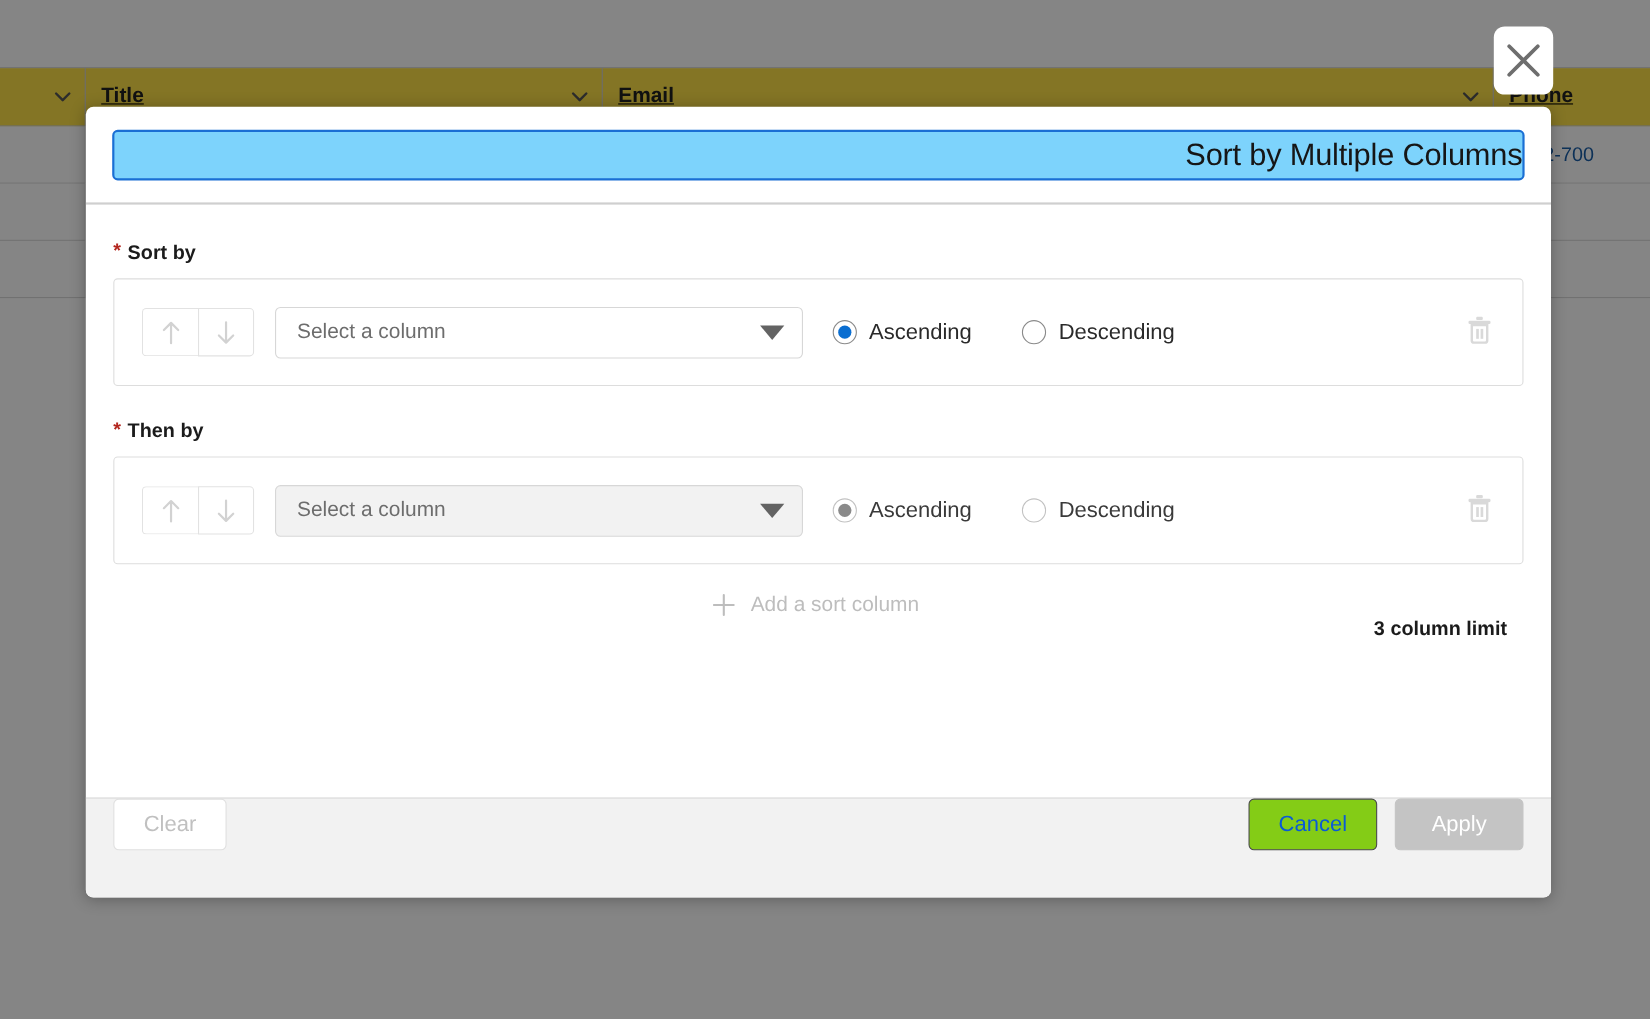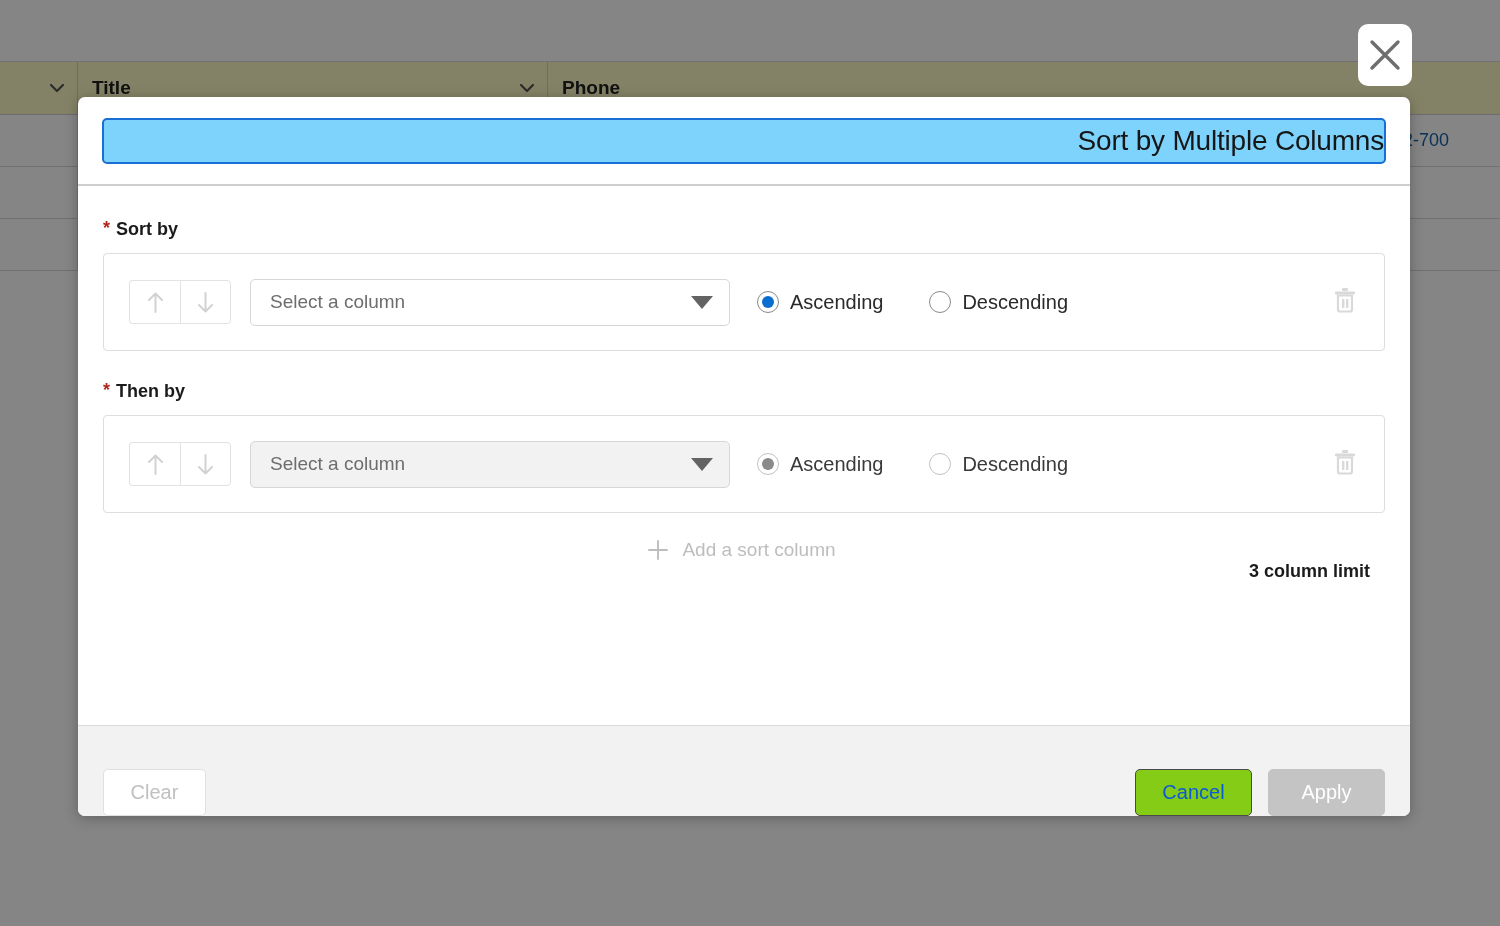--- a/index.html
+++ b/index.html
@@ -15,21 +15,21 @@
     position: absolute; inset: 0;
     background: #ffffff;
   }
   .bg-header-strip {
     position: absolute; left: 0; top: 0; width: 1500px; height: 62px;
     background: #ffffff; border-bottom: 1px solid #d8d8d8;
   }
   .bg-row-head {
     position: absolute; left: 0; top: 62px; width: 1500px; height: 53px;
     display: flex; align-items: center;
-    background: #fef9c3; border-bottom: 1px solid #d0d0d0;
+    background: #fde047; border-bottom: 1px solid #d0d0d0; text-decoration: underline;
   }
   .bg-th {
     height: 53px; display: flex; align-items: center;
     border-right: 1px solid #d0d0d0;
     font-size: 19px; font-weight: bold; color: #222222;
     padding: 0 14px; position: relative;
   }
   .bg-th .chev {
     position: absolute; right: 10px; top: 50%; transform: translateY(-50%);
     width: 20px; height: 20px; color: #555;
@@ -193,21 +193,21 @@
     font-size: 19px; cursor: default;
   }
   .plus-icon { width: 22px; height: 22px; margin-right: 13px; }
   .limit-text { margin-left: auto; font-size: 18px; font-weight: bold; color: #1b1b1b; }
 
   
   .dialog-footer {
     flex: 0 0 91px; height: 91px;
     background: #f2f2f2;
     border-top: 1px solid #d9d9d9;
-    display: flex; align-items: flex-end;
+    display: flex; align-items: flex-start;
     padding: 0 25px;
   }
   .btn {
     height: 47px; border-radius: 5px;
     display: flex; align-items: center; justify-content: center;
     font-size: 20px; cursor: pointer; padding: 0 22px;
   }
   .btn-clear {
     min-width: 103px; background: #ffffff;
     border: 1px solid #e0e0e0; color: #c0c0c0; cursor: default;
@@ -233,20 +233,28 @@
     <div class="bg-th bg-th-col0">
       <span></span>
       <span class="chev">
         <svg width="20" height="20" viewBox="0 0 20 20">
             <path d="M4 7 L10 13 L16 7" fill="none" stroke="#555" stroke-width="2.2" stroke-linecap="round" stroke-linejoin="round"></path>
           </svg>
       </span>
     </div>
     <div class="bg-th bg-th-col1">
       <span>Title</span>
+      <span class="chev">
+        <svg width="20" height="20" viewBox="0 0 20 20">
+            <path d="M4 7 L10 13 L16 7" fill="none" stroke="#555" stroke-width="2.2" stroke-linecap="round" stroke-linejoin="round"></path>
+          </svg>
+      </span>
+    </div>
+    <div class="bg-th bg-th-col2">
+      <span>Email</span>
       <span class="chev">
         <svg width="20" height="20" viewBox="0 0 20 20">
             <path d="M4 7 L10 13 L16 7" fill="none" stroke="#555" stroke-width="2.2" stroke-linecap="round" stroke-linejoin="round"></path>
           </svg>
       </span>
     </div>
     <div class="bg-th bg-th-col3">
       <span>Phone</span>
     </div>
   </div>

